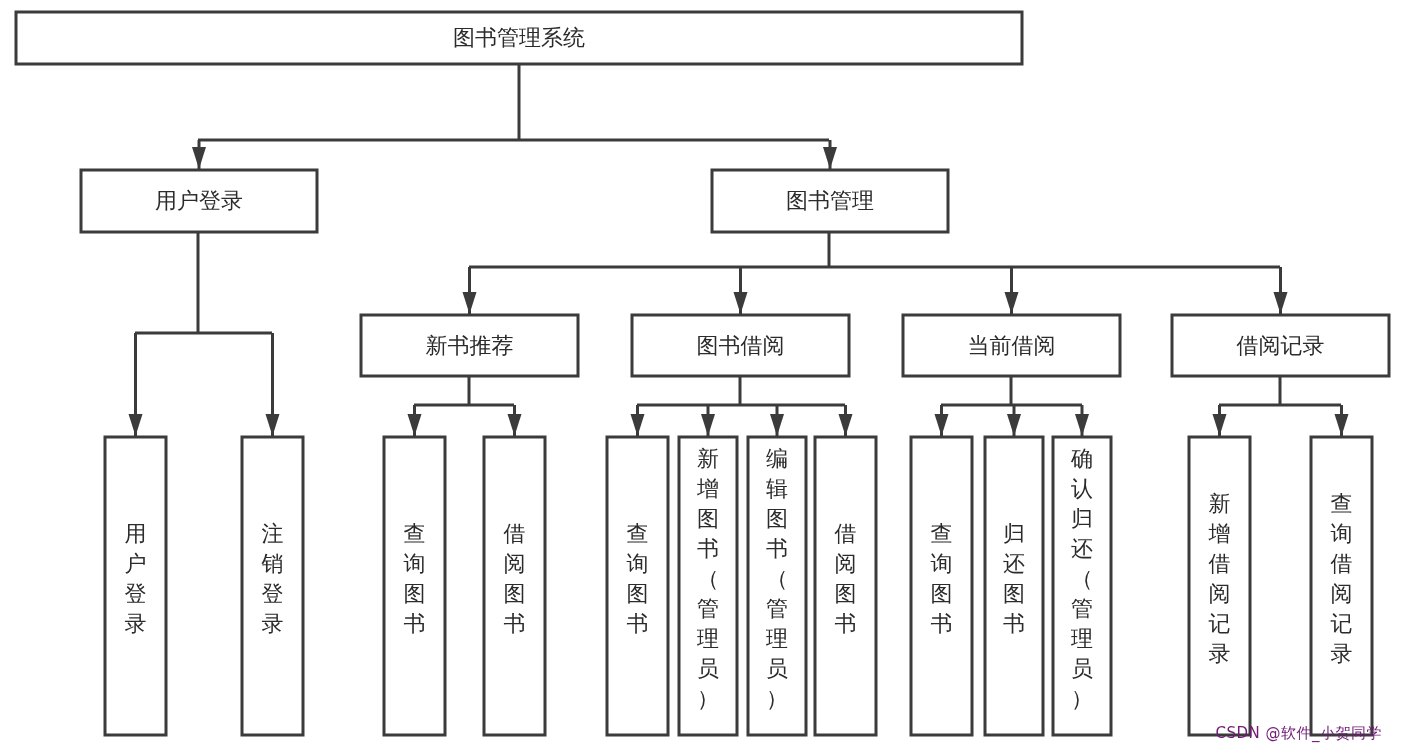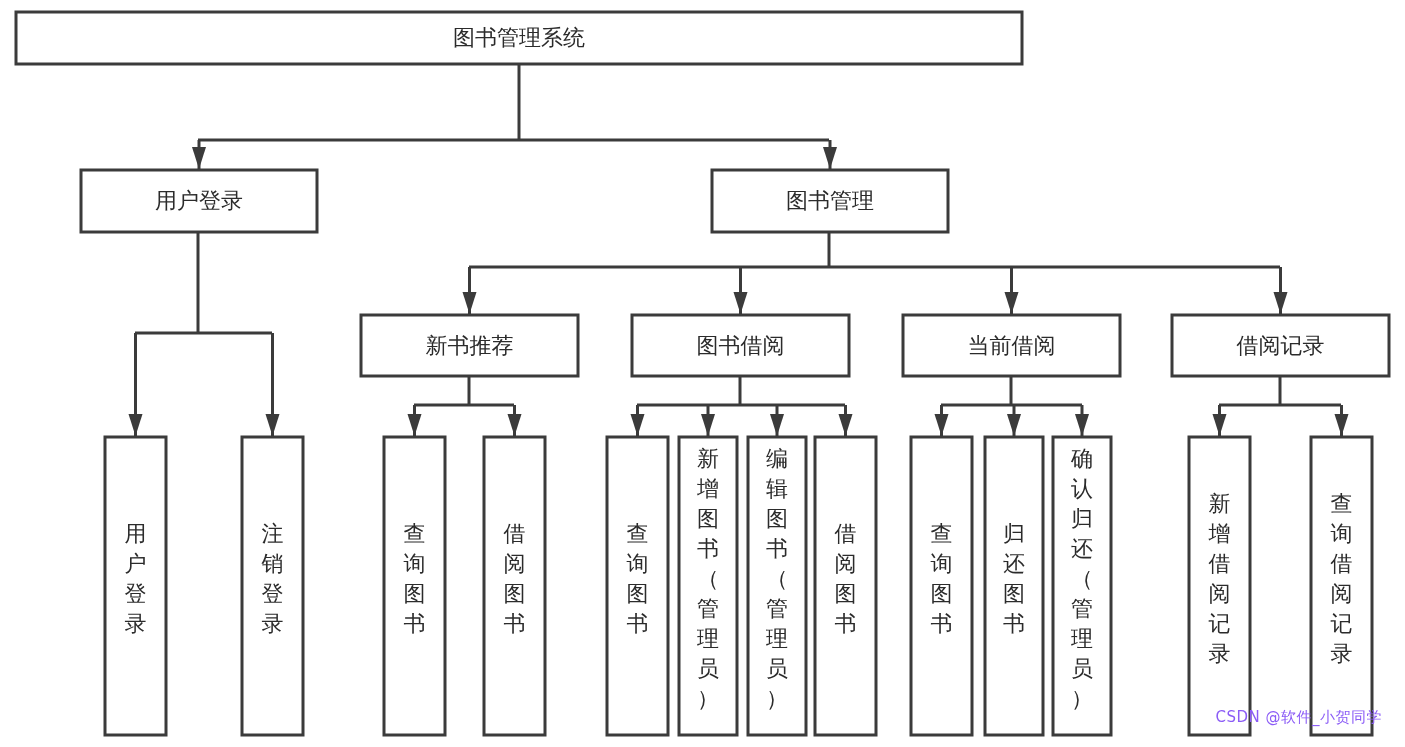--- a/index.html
+++ b/index.html
@@ -4,21 +4,21 @@
 <style>
   html,body{margin:0;padding:0;background:#ffffff;}
   body{width:1405px;height:747px;font-family:"DejaVu Sans","Liberation Sans",sans-serif;overflow:hidden;}
   #stage{position:relative;width:1388px;height:747px;background:#fff;}
   svg#diagram{position:absolute;left:0;top:0;width:1405px;height:747px;display:block;}
   .node-rect{fill:#ffffff;stroke:#3b3b3b;stroke-width:3;}
   .link{stroke:#3b3b3b;stroke-width:3;fill:none;stroke-linecap:butt;}
   .arrowhead{fill:#3b3b3b;}
   .node-label{font-family:"DejaVu Sans","Liberation Sans",sans-serif;fill:#2b2b2b;font-size:22px;dominant-baseline:middle;text-anchor:middle;}
   .node-label-v{font-family:"DejaVu Sans","Liberation Sans",sans-serif;fill:#2b2b2b;font-size:22px;text-anchor:middle;}
-  .watermark{position:absolute;right:6px;bottom:20px;color:#8b5cf6;font-size:15px;font-family:"DejaVu Sans","Liberation Sans",sans-serif;letter-spacing:.5px;white-space:nowrap;}
+  .watermark{position:absolute;right:6px;bottom:4px;color:#701a75;font-size:15px;font-family:"DejaVu Sans","Liberation Sans",sans-serif;letter-spacing:.5px;white-space:nowrap;}
 </style>
 </head>
 <body>
 
 <div id="stage">
   <svg id="diagram" viewBox="0 0 1405 747">
     <g id="edges-layer">
         <line x1="519" y1="64" x2="519" y2="140" class="link"></line>
         <line x1="198" y1="140" x2="829" y2="140" class="link"></line>
         <line x1="829" y1="232" x2="829" y2="267" class="link"></line>

